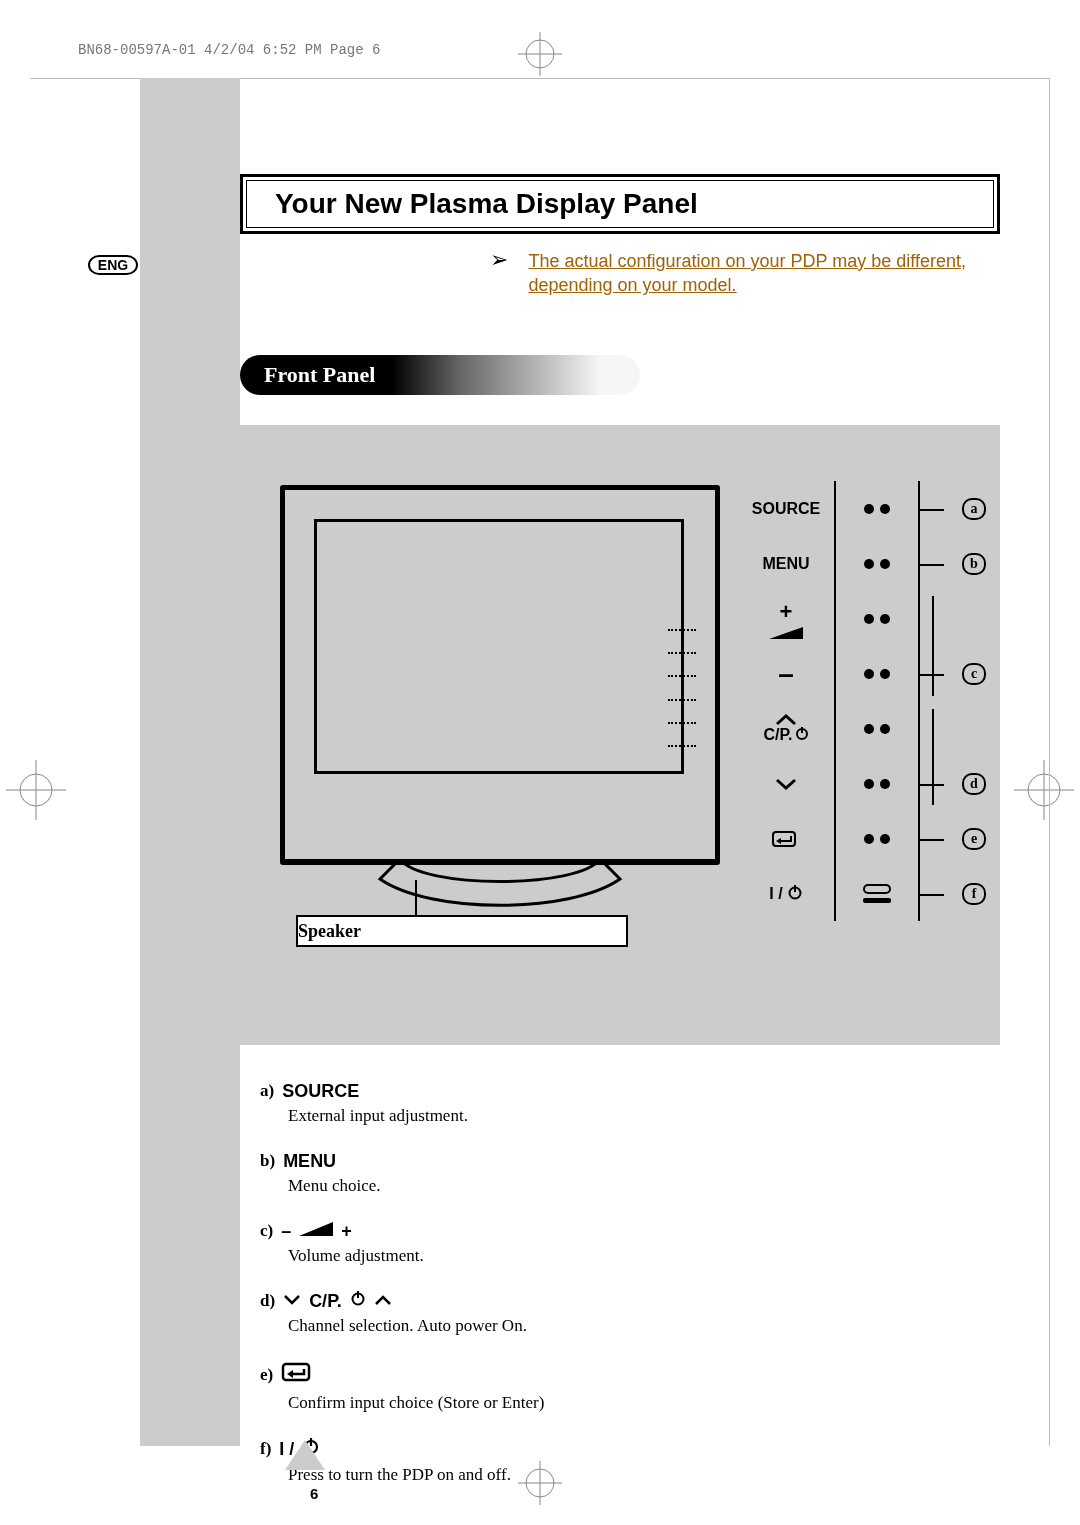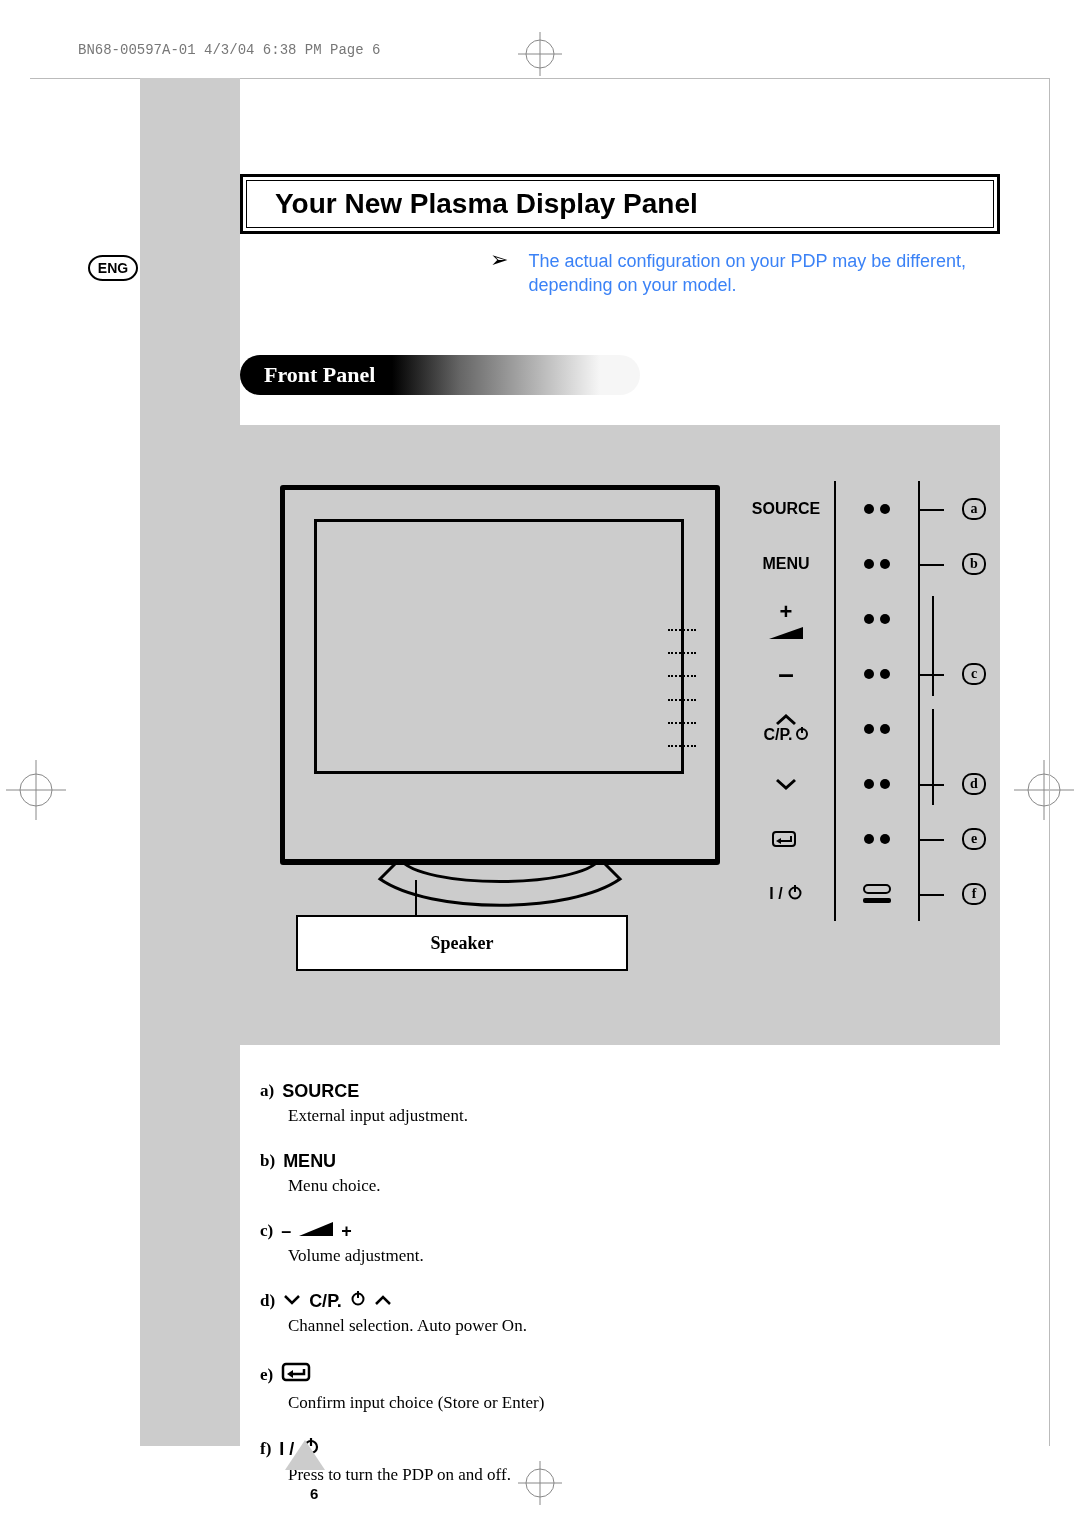--- a/index.html
+++ b/index.html
@@ -6,41 +6,41 @@
   html,body{width:1080px;height:1525px;background:#fff;font-family:Arial,Helvetica,sans-serif;}
   .page{position:relative;width:1080px;height:1525px;}
   
   .reg{position:absolute;pointer-events:none;}
   .reg svg{display:block;}
   .doc-header{position:absolute;top:43px;left:78px;font:14px/1 "Courier New",monospace;color:#777;}
   
   .pageframe{position:absolute;top:78px;left:30px;width:1020px;height:1368px;border:1px solid #bbb;border-left:none;border-bottom:none;}
   
   .sidebar{position:absolute;top:78px;left:140px;width:100px;height:1368px;background:#ccc;}
-  .eng-badge{position:absolute;top:255px;left:88px;width:50px;height:26px;border:2px solid #000;border-radius:18px/16px;display:flex;align-items:center;justify-content:center;font:700 14px Arial;color:#000;background:#fff;}
+  .eng-badge{position:absolute;top:255px;left:88px;width:50px;height:20px;border:2px solid #000;border-radius:18px/16px;display:flex;align-items:center;justify-content:center;font:700 14px Arial;color:#000;background:#fff;}
   
   .title-wrap{position:absolute;top:174px;left:240px;width:760px;height:60px;border:3px solid #000;}
   .title-inner{position:absolute;top:3px;left:3px;right:3px;bottom:3px;border:1px solid #000;background:#fff;display:flex;align-items:center;padding-left:28px;text-align:center;}
   .title-inner span{font:700 28px Arial;color:#000;}
   .note-row{position:absolute;top:249px;left:490px;width:510px;display:flex;align-items:flex-start;gap:20px;}
   .note-row .arrow{font-size:22px;line-height:1;color:#000;}
-  .note-row .txt{font:18px/1.35 Arial;color:#3b82f6;}
+  .note-row .txt{font:18px/1.35 Arial;color:#a16207;text-decoration:underline;}
   
   .tab{position:absolute;top:355px;left:240px;width:400px;height:40px;border-radius:20px;background:linear-gradient(90deg,#000 0%,#000 38%,#666 55%,#f6f6f6 90%);display:flex;align-items:center;padding-left:24px;}
   .tab span{font:700 22px "Times New Roman",serif;color:#fff;}
   
   .figarea{position:absolute;top:425px;left:240px;width:760px;height:620px;background:#ccc;}
   .tvbox{position:absolute;top:60px;left:40px;width:440px;height:380px;}
   .tvbox .outer{position:absolute;inset:0;border:5px solid #000;border-bottom-width:6px;border-radius:3px;background:#ccc;}
   .tvbox .inner{position:absolute;top:34px;left:34px;width:370px;height:255px;border:3px solid #000;background:#ccc;}
   .tvbox .stand{position:absolute;bottom:-42px;left:80px;width:280px;height:48px;}
   .tvbox .stand svg{width:100%;height:100%;}
   .sidepanel{position:absolute;top:144px;right:24px;width:28px;height:120px;display:flex;flex-direction:column;justify-content:space-between;}
   .sidepanel .dash{height:4px;border-top:2px dotted #000;}
-  .speaker-box{position:absolute;top:490px;left:56px;width:332px;height:56px;border:2px solid #000;background:#fff;display:flex;align-items:center;justify-content:center;}
+  .speaker-box{position:absolute;top:490px;left:56px;width:332px;height:32px;border:2px solid #000;background:#fff;display:flex;align-items:center;justify-content:flex-start;}
   .speaker-box span{font:700 18px "Times New Roman",serif;}
   .speaker-line{position:absolute;top:455px;left:175px;width:2px;height:38px;background:#000;}
   
   .lbl-col{position:absolute;top:56px;left:498px;width:242px;}
   .lbl-row{height:55px;display:flex;align-items:center;}
   .lbl-row .cell{height:100%;display:flex;align-items:center;justify-content:center;}
   .lbl-row .c1{width:98px;border-right:2px solid #000;font:700 16px Arial;}
   .lbl-row .c2{width:84px;border-right:2px solid #000;gap:6px;}
   .lbl-row .c3{width:60px;position:relative;}
   .dot{width:10px;height:10px;border-radius:50%;background:#000;}
@@ -92,21 +92,21 @@
       </svg>
   </div>
   <div class="reg" style="top:760px;right:6px">
     <svg width="60" height="60" viewBox="0 0 60 60">
         <circle cx="30" cy="30" r="16" fill="none" stroke="#888"></circle>
         <line x1="30" y1="0" x2="30" y2="60" stroke="#888"></line>
         <line x1="0" y1="30" x2="60" y2="30" stroke="#888"></line>
       </svg>
   </div>
 
-  <div class="doc-header">BN68-00597A-01  4/3/04  6:38 PM  Page 6</div>
+  <div class="doc-header">BN68-00597A-01  4/2/04  6:52 PM  Page 6</div>
 
   <div class="pageframe"></div>
   <div class="sidebar"></div>
   <div class="eng-badge">ENG</div>
 
   <div class="title-wrap">
     <div class="title-inner">
         <span>Your New Plasma Display Panel</span>
       </div>
   </div>

